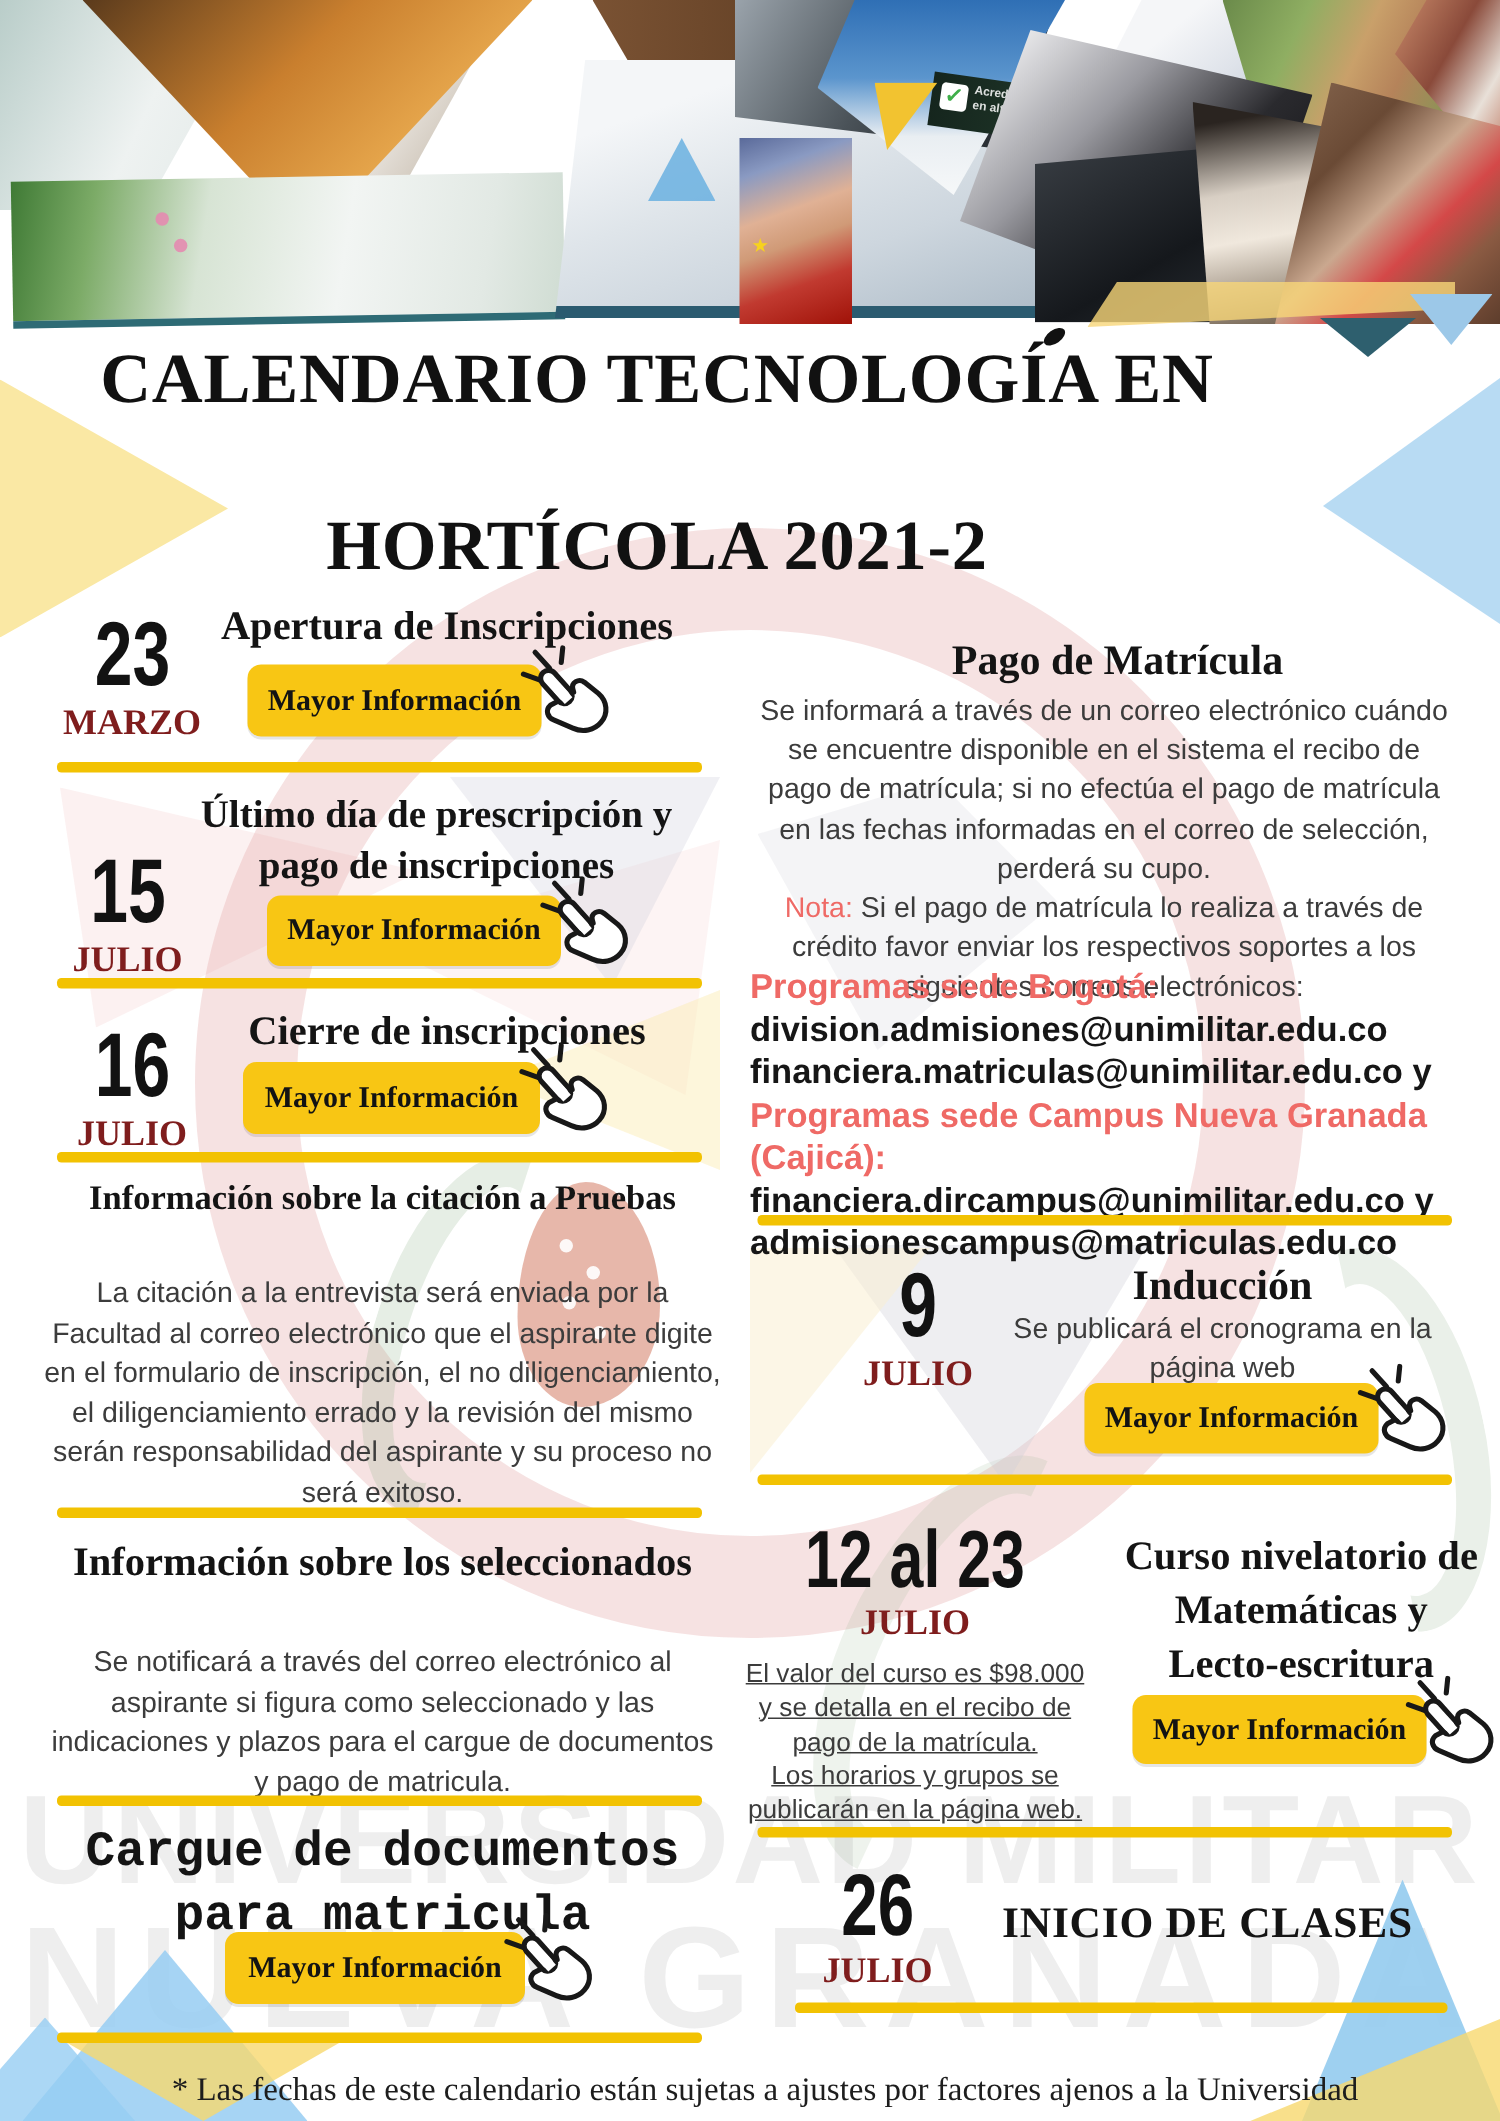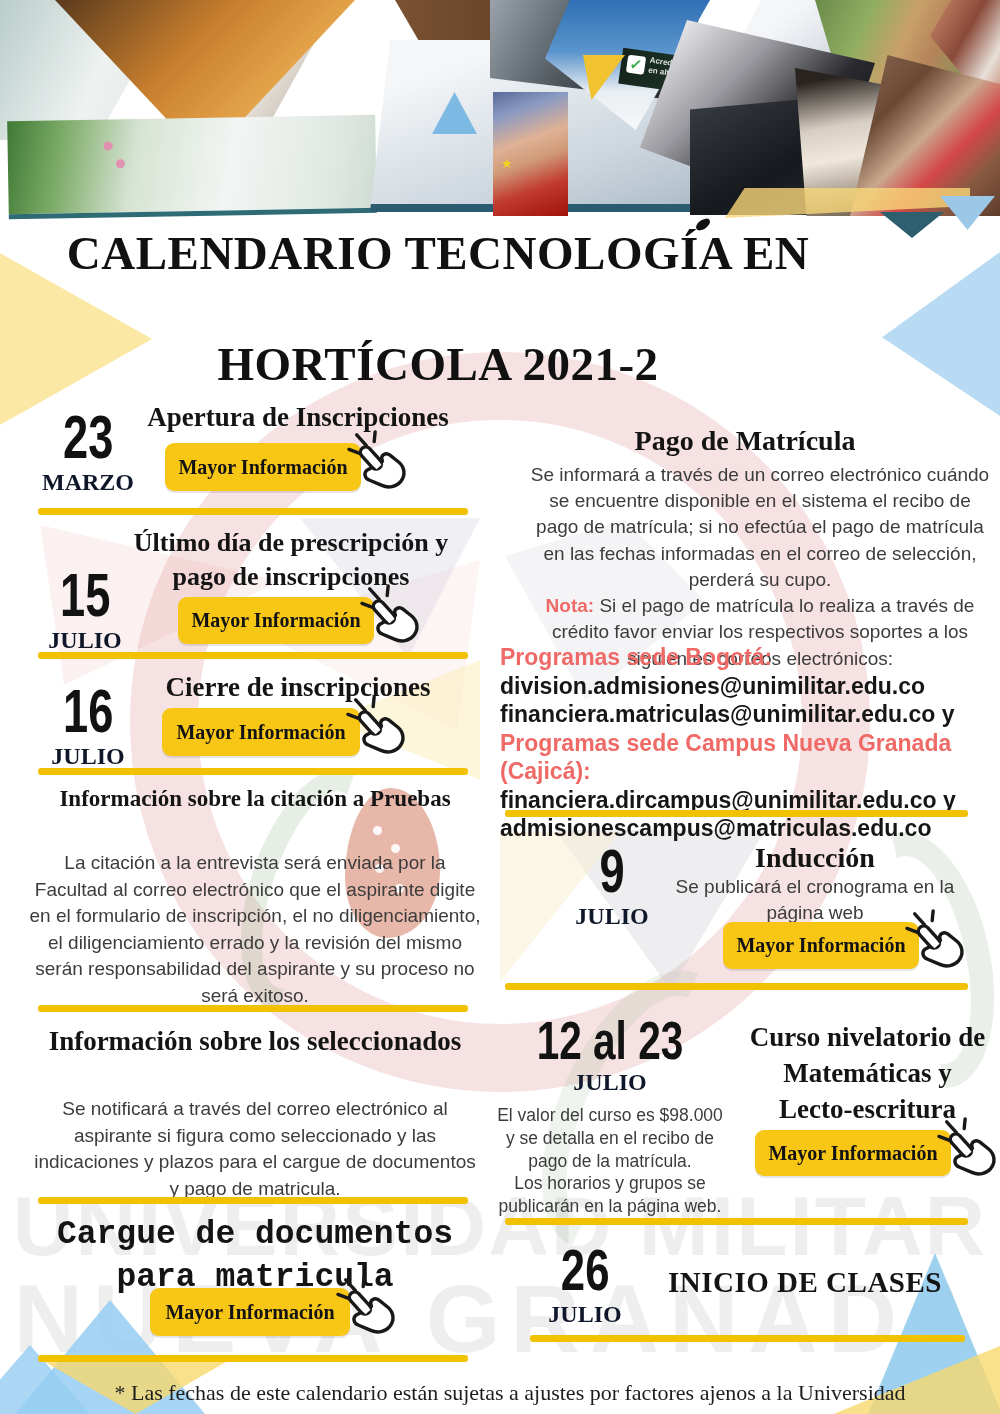--- a/index.html
+++ b/index.html
@@ -16,21 +16,21 @@
   
   .title { font-family:"Liberation Serif", serif; font-weight:700; font-size:47px;
            line-height:1.18; text-align:center; color:#111; letter-spacing:.5px; }
   .heading { font-family:"Liberation Serif", serif; font-weight:700; color:#141414;
              text-align:center; line-height:1.3; }
   .bodytext { color:#3c3c3c; text-align:center; line-height:1.4; font-size:19px; }
   .daywrap { text-align:center; }
   .day { font-weight:700; color:#121212; display:inline-block;
          transform:scale(.78,1.04); transform-origin:center; font-size:58px; line-height:1; }
   .month { font-family:"Liberation Serif", serif; font-weight:700; font-size:24px;
-           color:#0f172a; text-align:center; line-height:1; margin-top:4px; }
+           color:#7f1d1d; text-align:center; line-height:1; margin-top:4px; }
   .red { color:#EF6A66; }
   .emails { font-weight:700; font-size:23px; color:#161616; text-align:left; line-height:1.24; }
 
   
   .btn { position:absolute; background:#F8C614; border:none; border-radius:9px;
          font-family:"Liberation Serif", serif; font-weight:700; font-size:20px; color:#131313;
          display:flex; align-items:center; justify-content:center; cursor:pointer;
          box-shadow:0 2px 0 rgba(0,0,0,.10); }
   .hand { position:absolute; right:-54px; top:-13px; width:70px; height:66px; pointer-events:none; }
   .divider { position:absolute; height:7px; background:#F2C202; border-radius:3px; }
@@ -225,22 +225,22 @@
             <rect x="31" y="12" width="11" height="27" rx="5.5" fill="#fff" stroke="#181818" stroke-width="3.5"></rect>
             <rect x="33" y="27" width="7" height="11" fill="#fff"></rect>
           </g>
         </svg>
       </button>
       <div class="divider" style="left:38px;top:1355px;width:430px;"></div>
     </section>
 
     <section>
       <h2 class="heading abs" style="left:520px;top:423px;width:450px;font-size:28px;">Pago de Matrícula</h2>
-      <p class="bodytext abs" style="left:503px;top:462px;width:466px;line-height:1.38;margin-left:24px;"><span>Se informará a través de un correo electrónico cuándo se encuentre disponible en el sistema el recibo de pago de matrícula; si no efectúa el pago de matrícula en las fechas informadas en el correo de selección, perderá su cupo.</span><br>
-         <span class="red" style="font-weight:700;">Nota:</span><span> Si el pago de matrícula lo realiza a través de crédito favor enviar los respectivos soportes a los siguientes correos electrónicos:</span></p>
+      <p class="bodytext abs" style="left:503px;top:462px;width:466px;line-height:1.38;"><span>Se informará a través de un correo electrónico cuándo se encuentre disponible en el sistema el recibo de pago de matrícula; si no efectúa el pago de matrícula en las fechas informadas en el correo de selección, perderá su cupo.</span><br>
+         <span class="red" style="font-weight:400;">Nota:</span><span> Si el pago de matrícula lo realiza a través de crédito favor enviar los respectivos soportes a los siguientes correos electrónicos:</span></p>
       <div class="emails abs" style="left:500px;top:643px;width:472px;">
         <div class="red">Programas sede Bogotá:</div>
         <div>division.admisiones@unimilitar.edu.co</div>
         <div>financiera.matriculas@unimilitar.edu.co y</div>
         <div class="red">Programas sede Campus Nueva Granada (Cajicá):</div>
         <div>financiera.dircampus@unimilitar.edu.co y</div>
         <div>admisionescampus@matriculas.edu.co</div>
       </div>
       <div class="divider" style="left:505px;top:810px;width:463px;"></div>
     </section>
@@ -268,21 +268,21 @@
         </svg>
       </button>
       <div class="divider" style="left:505px;top:983px;width:463px;"></div>
     </section>
 
     <section>
       <div class="daywrap abs" style="left:505px;top:1014px;width:210px;">
         <span class="day" style="font-size:52px;">12 al 23</span>
         <div class="month">JULIO</div>
       </div>
-      <p class="bodytext abs" style="left:494px;top:1104px;width:232px;font-size:17.5px;line-height:1.3;"><span>El valor del curso es $98.000 y se detalla en el recibo de pago de la matrícula.</span><br>
+      <p class="bodytext abs" style="left:494px;top:1104px;width:232px;font-size:17.5px;line-height:1.3;text-decoration:underline;"><span>El valor del curso es $98.000 y se detalla en el recibo de pago de la matrícula.</span><br>
          <span>Los horarios y grupos se publicarán en la página web.</span></p>
       <h2 class="heading abs" style="left:733px;top:1020px;width:245px;font-size:27px;line-height:1.33;margin-left:12px;">Curso nivelatorio de Matemáticas y Lecto-escritura</h2>
       <button class="btn" style="left:755px;top:1130px;width:196px;height:46px;">
         <span>Mayor Información</span>
         <svg class="hand" viewBox="0 0 72 68">
           <g stroke="#181818" stroke-width="3.5" stroke-linecap="round">
             <line x1="22" y1="16" x2="12" y2="5"></line>
               <line x1="30" y1="12" x2="31" y2="2"></line>
               <line x1="15" y1="24" x2="4" y2="20"></line>
           </g>

